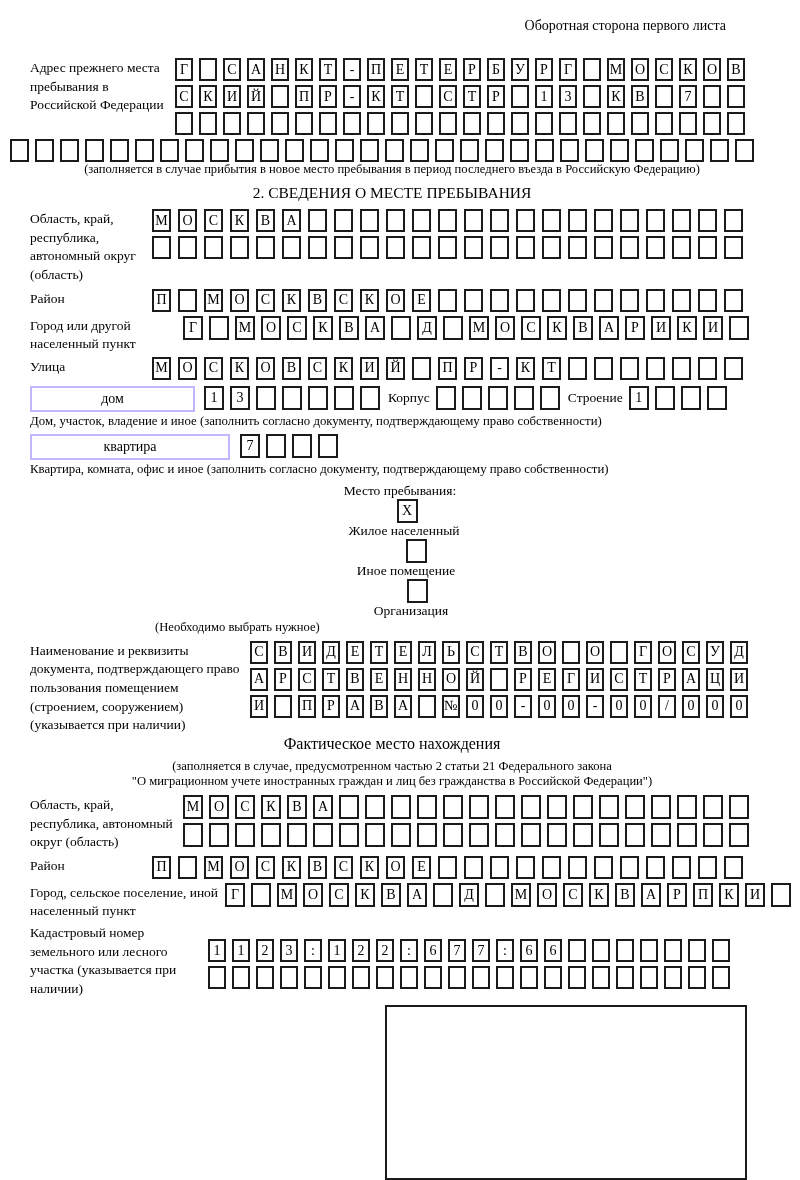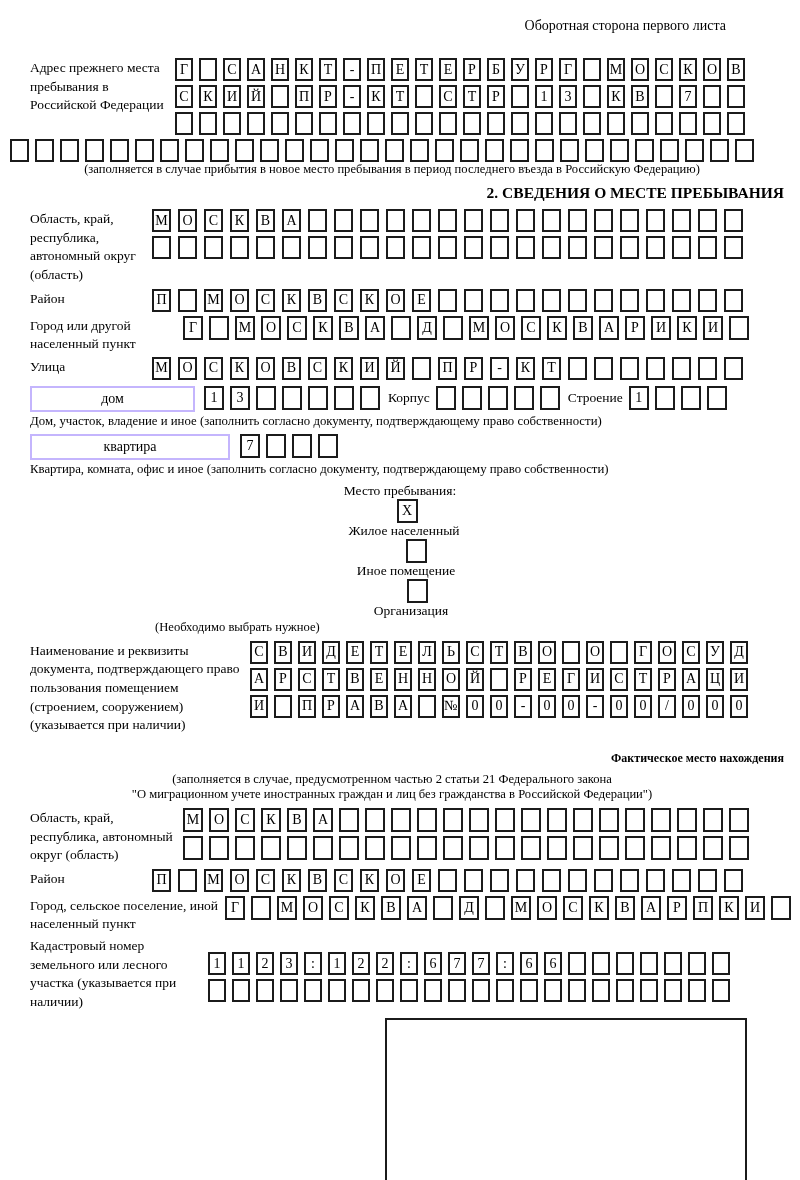--- a/index.html
+++ b/index.html
@@ -23,21 +23,21 @@
   .szdoc .cbox { width:18px; margin-right:6px; }
   .szkad .cbox { width:18px; margin-right:6px; }
 
   .frow { display:flex; margin-left:30px; }
   .flabel { flex:0 0 auto; font-size:13.5px; line-height:1.38; padding-top:1px; }
   .w122 { width:122px; } .w140 { width:140px; } .w153 { width:153px; }
   .w195 { width:195px; } .w178 { width:178px; } .w218 { width:218px; }
 
   .caption { font-size:12.6px; text-align:center; }
   .note-left { font-size:12.8px; margin-left:30px; }
-  .h-bold { font-weight:bold; text-align:right; font-size:15.5px; }
+  .h-bold { font-weight:normal; text-align:center; font-size:15.5px; }
 
   .wide-label {
     border:2px solid #c4b5fd; height:26px; display:inline-flex;
     align-items:center; justify-content:center; font-size:14px; flex:0 0 auto;
   }
   .inline-lbl { font-size:13.5px; padding:4px 6px 0 2px; flex:0 0 auto; }
 
   .mesto { display:flex; align-items:center; margin-left:30px;flex-direction:column; }
   .mesto .chk { width:21px; height:24px; margin:0 10px; }
   .mesto .optlbl { font-size:13.5px; margin-right:14px; }
@@ -439,21 +439,21 @@
           <span class="cbox">0</span>
           <span class="cbox">0</span>
           <span class="cbox">/</span>
           <span class="cbox">0</span>
           <span class="cbox">0</span>
           <span class="cbox">0</span>
         </div>
     </div>
   </div>
 
-  <div class="h-bold" style="font-size:12px; margin-top:16px;">Фактическое место нахождения</div>
+  <div class="h-bold" style="font-size:16px; margin-top:0;">Фактическое место нахождения</div>
   <div class="caption" style="margin-top:6px;">(заполняется в случае, предусмотренном частью 2 статьи 21 Федерального закона</div>
   <div class="caption">"О миграционном учете иностранных граждан и лиц без гражданства в Российской Федерации")</div>
 
   <div class="frow" style="margin-top:6px;">
     <div class="flabel w153">Область, край, республика, автономный округ (область)</div>
     <div>
       <div class="boxrow szgor rowgap">
           <span class="cbox">М</span>
           <span class="cbox">О</span>
           <span class="cbox">С</span>

